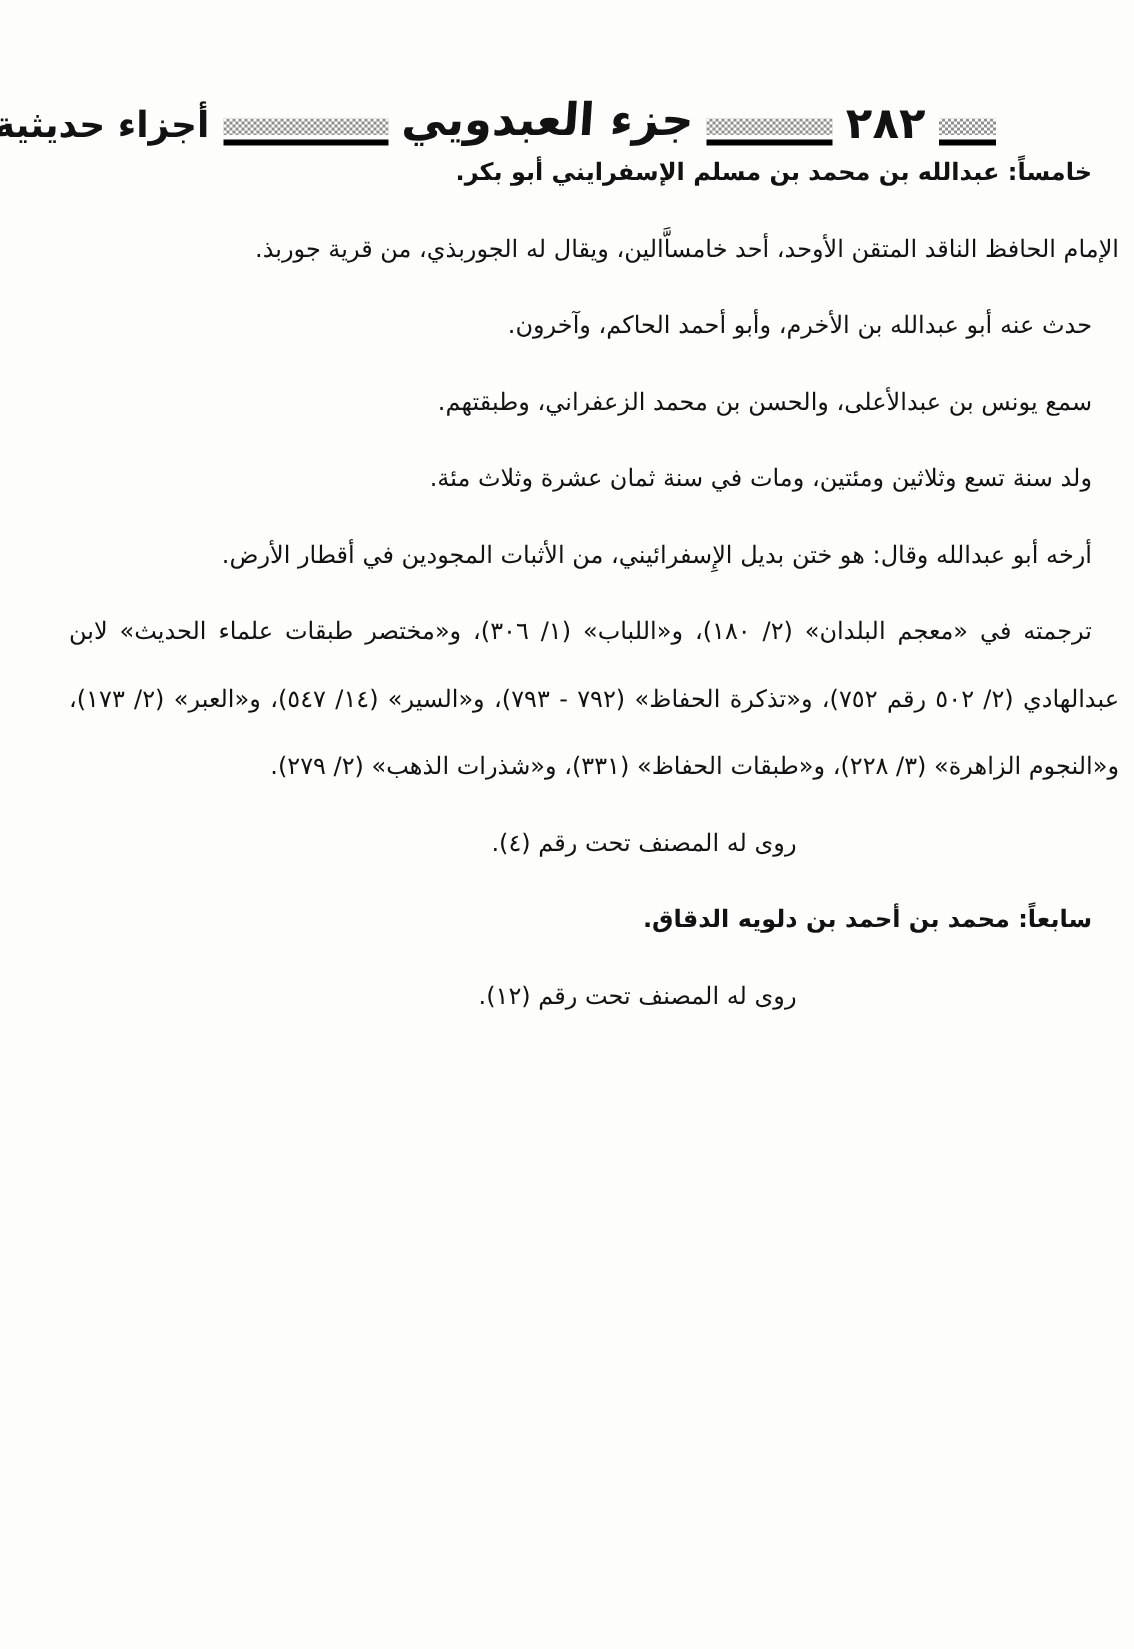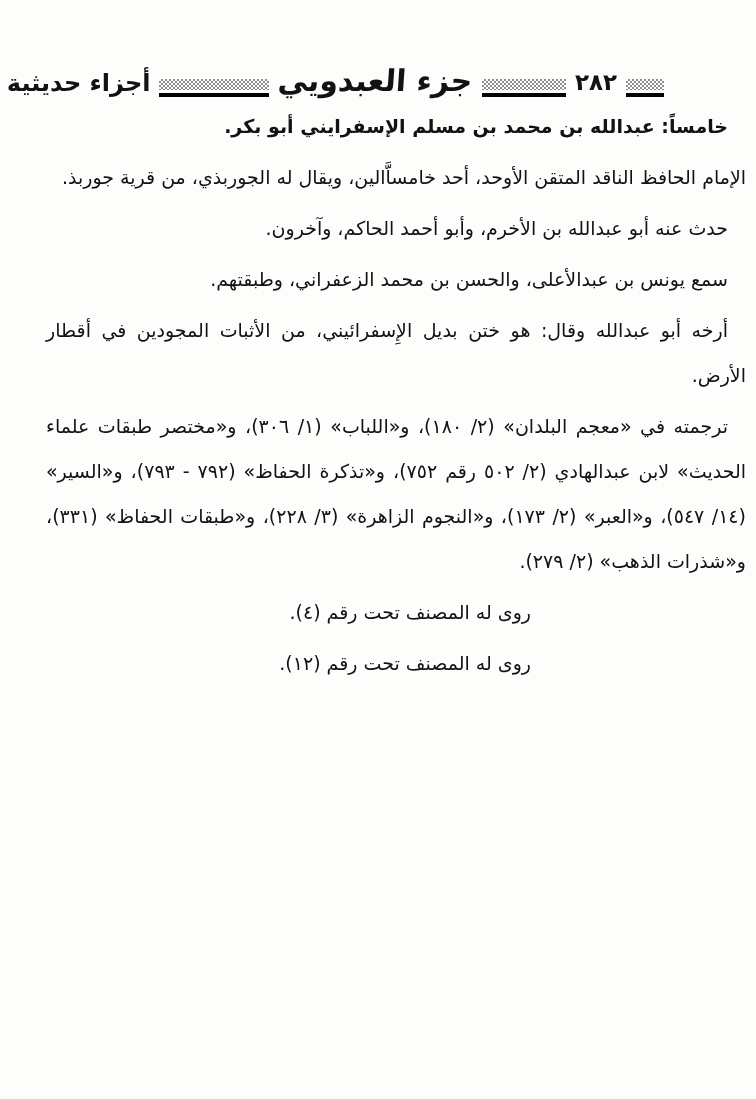--- a/index.html
+++ b/index.html
@@ -38,44 +38,44 @@
     content: "";
     position: absolute;
     left: 0; right: 0; bottom: -7px;
     height: 4px;
     background: #000;
   }
   .hatch-short { width: 38px; }
   .hatch-long  { width: 84px; }
   .hatch-mid   { width: 110px; }
   .page-number {
-    font-size: 23px; font-weight: bold;
+    font-size: 29px; font-weight: bold;
     letter-spacing: 3px;
     white-space: nowrap;
     transform: translateY(-2px);
   }
   .book-title {
     font-size: 30px; font-weight: bold;
     white-space: nowrap;
     transform: translateY(-4px) skewX(-4deg);
   }
   .series-title {
     font-size: 24px; font-weight: bold;
     white-space: nowrap;
     transform: translateY(-1px);
   }
 
   
   .body-text {
     position: absolute;
-    top: 104px; right: 10px;
+    top: 92px; right: 10px;
     width: 700px;
     direction: rtl;
     text-align: justify;
-    font-size: 19px;
+    font-size: 16px;
     line-height: 45px;
   }
   .para { margin: 0 0 6px 0; }
   .entry { font-weight: bold; }
   .indent { text-indent: 18px; }
   .deep   { text-indent: 215px; }
 </style>
 </head>
 <body>
 
@@ -88,19 +88,21 @@
     <span class="book-title">جزء العبدويي</span>
     <span class="hatch hatch-mid"></span>
     <span class="series-title">أجزاء حديثية ٢</span>
   </div>
 
   <div class="body-text">
     <p class="para entry indent">خامساً: عبدالله بن محمد بن مسلم الإسفرايني أبو بكر.</p>
     <p class="para">الإمام الحافظ الناقد المتقن الأوحد، أحد خامساَّالين، ويقال له الجوربذي، من قرية جوربذ.</p>
     <p class="para indent">حدث عنه أبو عبدالله بن الأخرم، وأبو أحمد الحاكم، وآخرون.</p>
     <p class="para indent">سمع يونس بن عبدالأعلى، والحسن بن محمد الزعفراني، وطبقتهم.</p>
+    <p class="para indent">ولد سنة تسع وثلاثين ومئتين، ومات في سنة ثمان عشرة وثلاث مئة.</p>
     <p class="para indent">أرخه أبو عبدالله وقال: هو ختن بديل الإِسفرائيني، من الأثبات المجودين في أقطار الأرض.</p>
     <p class="para indent">ترجمته في «معجم البلدان» (٢/ ١٨٠)، و«اللباب» (١/ ٣٠٦)، و«مختصر طبقات علماء الحديث» لابن عبدالهادي (٢/ ٥٠٢ رقم ٧٥٢)، و«تذكرة الحفاظ» (٧٩٢ - ٧٩٣)، و«السير» (١٤/ ٥٤٧)، و«العبر» (٢/ ١٧٣)، و«النجوم الزاهرة» (٣/ ٢٢٨)، و«طبقات الحفاظ» (٣٣١)، و«شذرات الذهب» (٢/ ٢٧٩).</p>
     <p class="para deep">روى له المصنف تحت رقم (٤).</p>
+    <p class="para entry indent">سابعاً: محمد بن أحمد بن دلويه الدقاق.</p>
     <p class="para deep">روى له المصنف تحت رقم (١٢).</p>
   </div>
 
 </div>
 
 </body></html>

